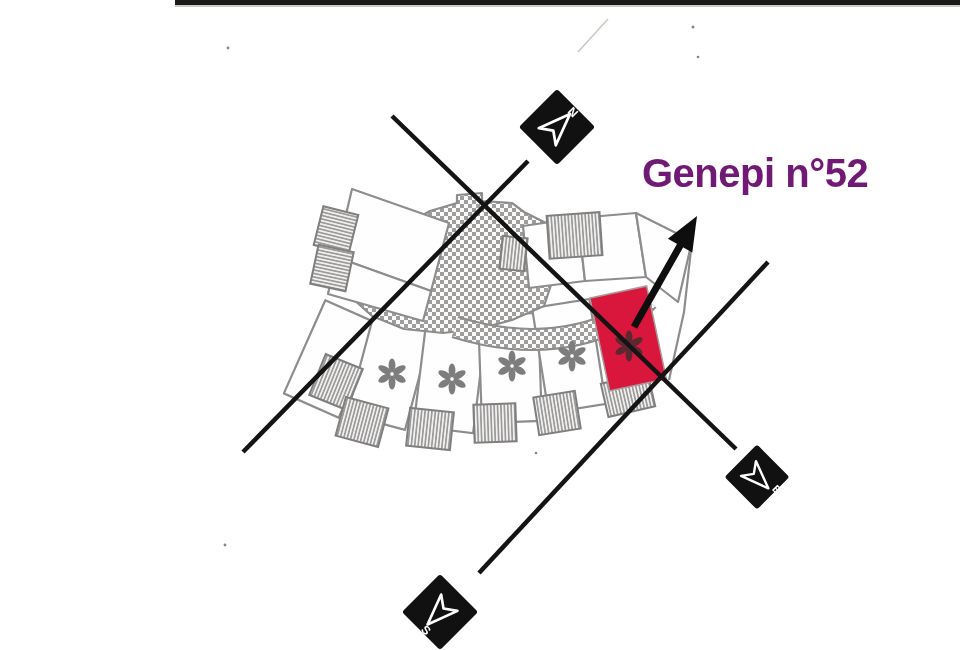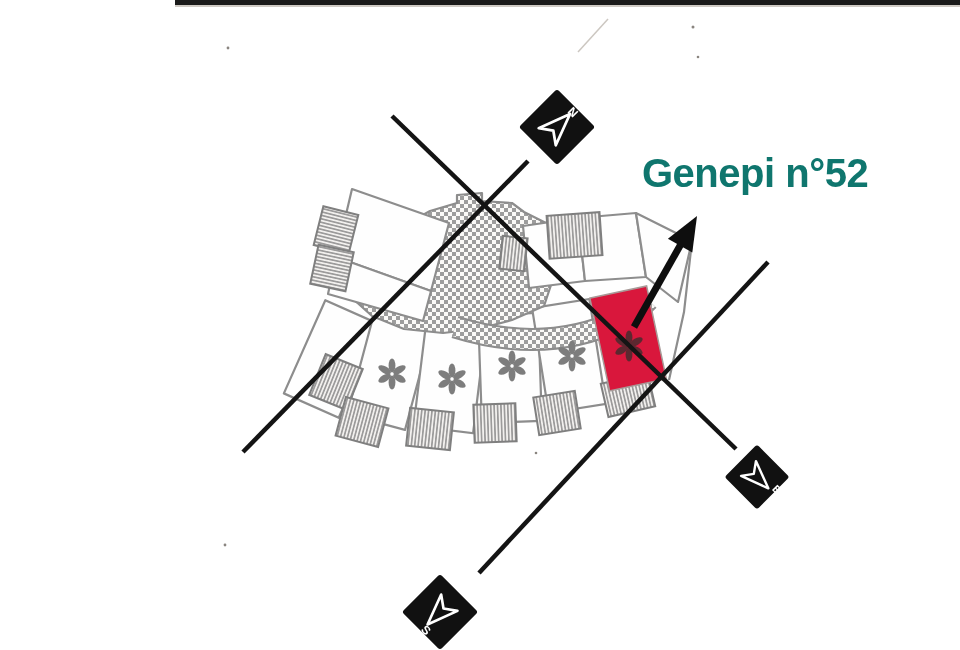--- a/index.html
+++ b/index.html
@@ -4,21 +4,21 @@
 <style>
   html,body{margin:0;padding:0;background:#fff;}
   .stage{
     position:relative;width:960px;height:650px;overflow:hidden;
     background:#ffffff;font-family:"Liberation Sans",sans-serif;
   }
   .scan-bar{position:absolute;left:175px;top:0;width:785px;height:5px;background:#1a1a1a;}
   .scan-bar-shadow{position:absolute;left:175px;top:5px;width:785px;height:2px;background:#cfcac4;}
   .unit-label{
     position:absolute;left:642px;top:151px;
-    font-size:40px;font-weight:bold;color:#0f766e;letter-spacing:-0.5px;
+    font-size:40px;font-weight:bold;color:#701a75;letter-spacing:-0.5px;
     white-space:nowrap;
   }
   svg{position:absolute;left:0;top:0;}
   .plan-stroke{fill:#fefefe;stroke:#8d8d8d;stroke-width:2.2;stroke-linejoin:round;}
   .balcony{stroke:#7f7f7f;stroke-width:2;}
   .axis{stroke:#141414;stroke-width:4.5;}
   .marker-rect{rx:3px;}
   .marker-letter{fill:#ffffff;font-family:"Liberation Sans",sans-serif;font-weight:bold;}
 </style>
 </head>

